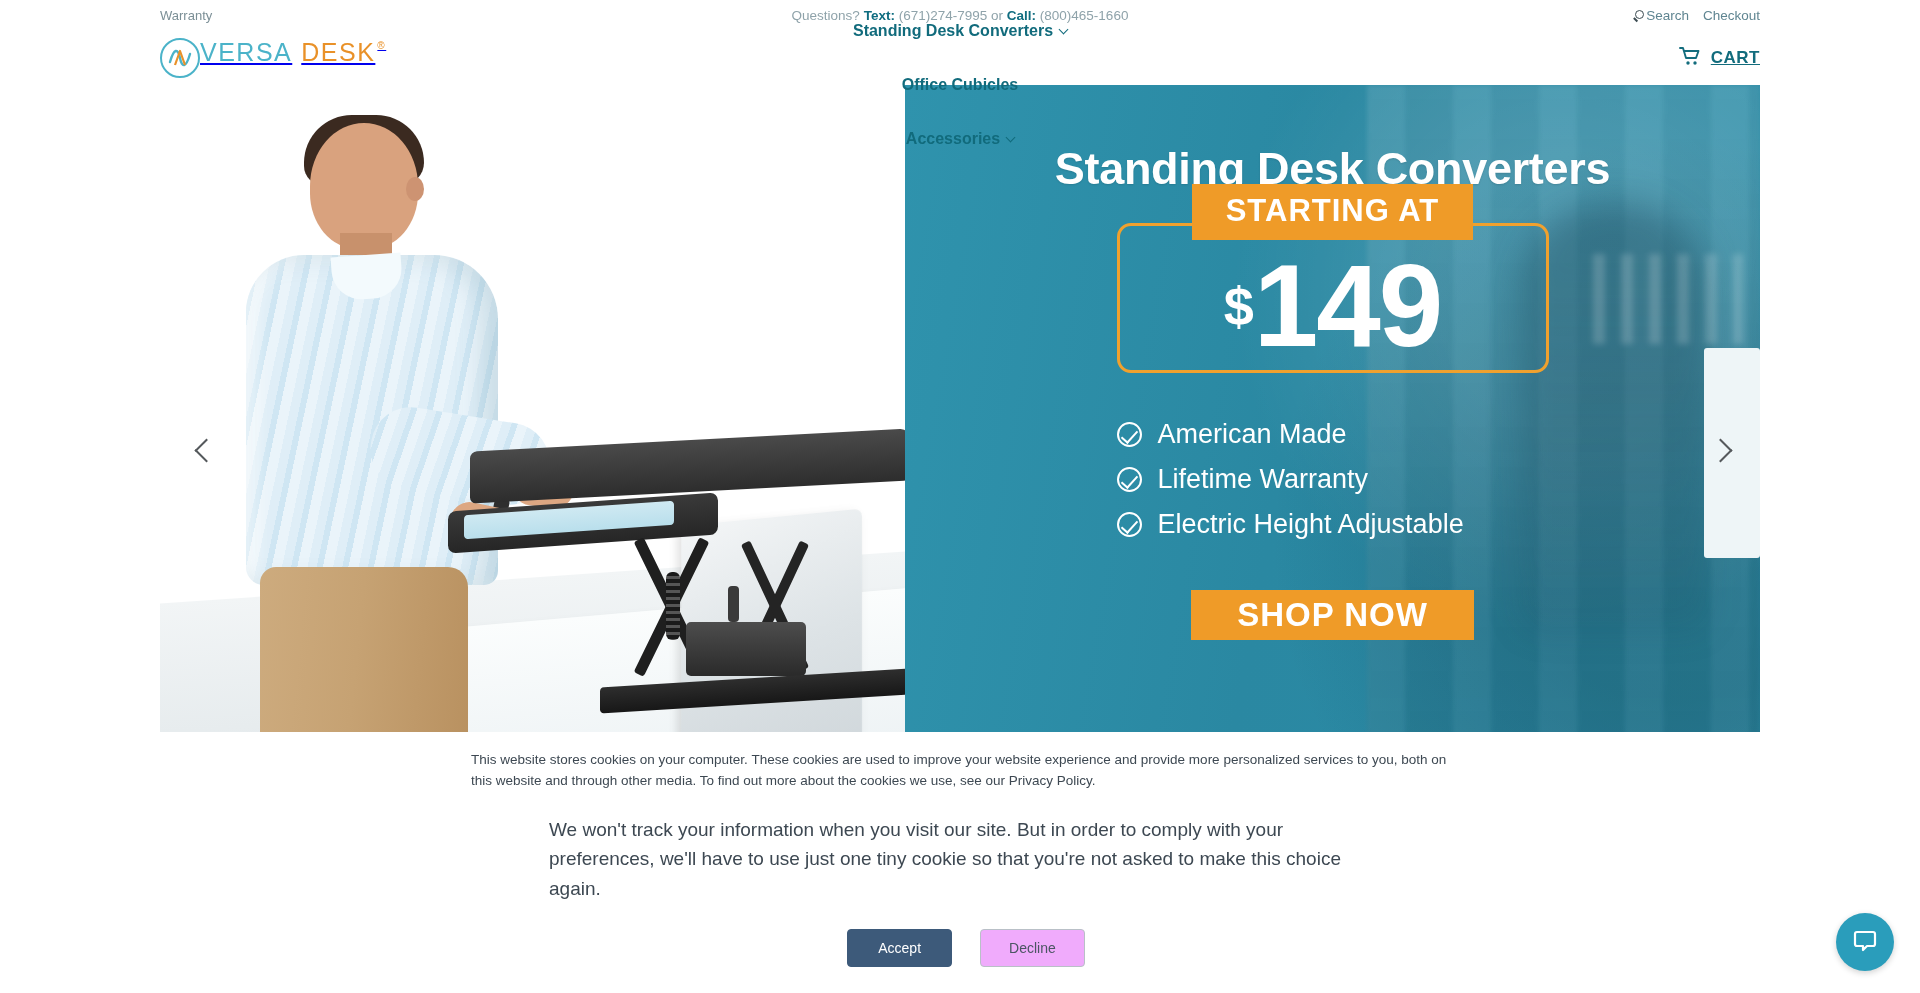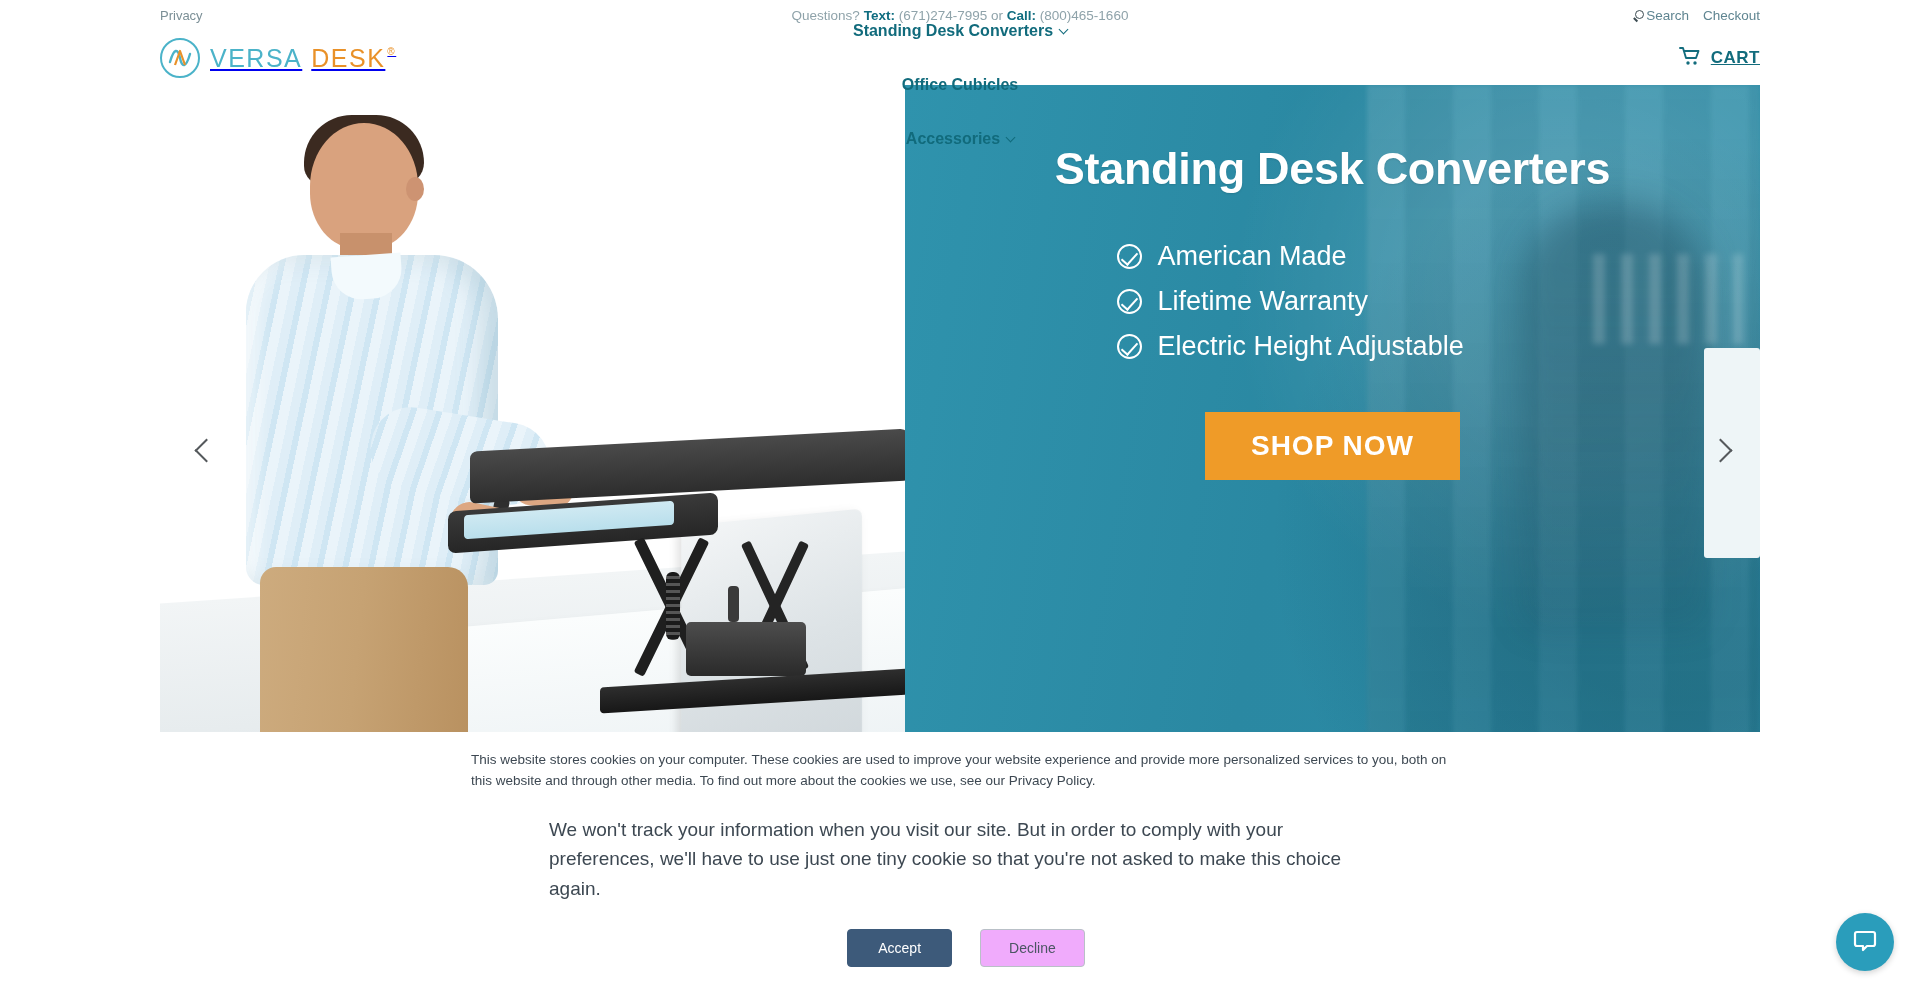--- a/index.html
+++ b/index.html
@@ -54,21 +54,21 @@
   
   .header {
     height: 54px;
     display: flex;
     align-items: center;
     padding: 0 160px;
     background: #fff;
     position: relative;
     z-index: 5;
   }
-  .logo { display: flex; align-items: center; gap: 10px; }
+  .logo { display: flex; gap: 0; }
   .logo-mark {
     width: 40px; height: 40px; border-radius: 50%;
     border: 2px solid #4bb3c9;
     display: flex; align-items: center; justify-content: center;
   }
   .logo-text {
     font-size: 25px; letter-spacing: 1.5px; font-weight: 500;
     display: flex; align-items: flex-start;
   }
   .logo-versa { color: #4bb3c9; }
@@ -224,23 +224,23 @@
     position: absolute; left: 6px; top: 3px;
     width: 7px; height: 14px;
     border-right: 2px solid #fff; border-bottom: 2px solid #fff;
     transform: rotate(42deg);
   }
 
   .shop-now {
     margin-top: 36px;
     background: #ef9b28;
     color: #ffffff;
-    font-size: 28px; font-weight: bold;
+    font-size: 33px; font-weight: bold;
     letter-spacing: 1px;
-    padding: 18px 46px;
+    padding: 6px 46px;
     border: none;
     cursor: pointer;
     font-family: "Liberation Sans", sans-serif;
   }
 
   
   .arrow {
     position: absolute;
     top: 50%; transform: translateY(-50%);
     width: 34px; height: 34px;
@@ -445,21 +445,21 @@
     display: flex; align-items: center; justify-content: center;
     cursor: pointer; z-index: 30;
     box-shadow: 0 2px 6px rgba(0,0,0,0.18);
   }
 </style>
 </head>
 <body>
 
 <div class="topbar">
   <div class="topbar-left">
-    <a href="#">Privacy</a>
+    <a href="#">Warranty</a>
   </div>
   <div class="topbar-center">
     <span>Questions?</span>
     <b>Text:</b>
     <span>(671)274-7995</span>
     <span>or</span>
     <b>Call:</b>
     <span>(800)465-1660</span>
   </div>
   <div class="topbar-right">
@@ -561,20 +561,27 @@
     </div>
 
     <div class="slide-panel">
       <div class="panel-bg"></div>
       <div class="blur-person"></div>
       <div class="blur-chart"></div>
 
       <div class="panel-inner">
         <div class="hero-title">Standing Desk Converters</div>
 
+        <div class="price-box">
+          <div class="starting-at">STARTING AT</div>
+          <div class="price">
+            <span class="cur">$</span>
+            <span class="num">149</span>
+          </div>
+        </div>
 
         <div class="features">
           <div class="feature">
             <span class="check-circle"></span>
             <span>American Made</span>
           </div>
           <div class="feature">
             <span class="check-circle"></span>
             <span>Lifetime Warranty</span>
           </div>

